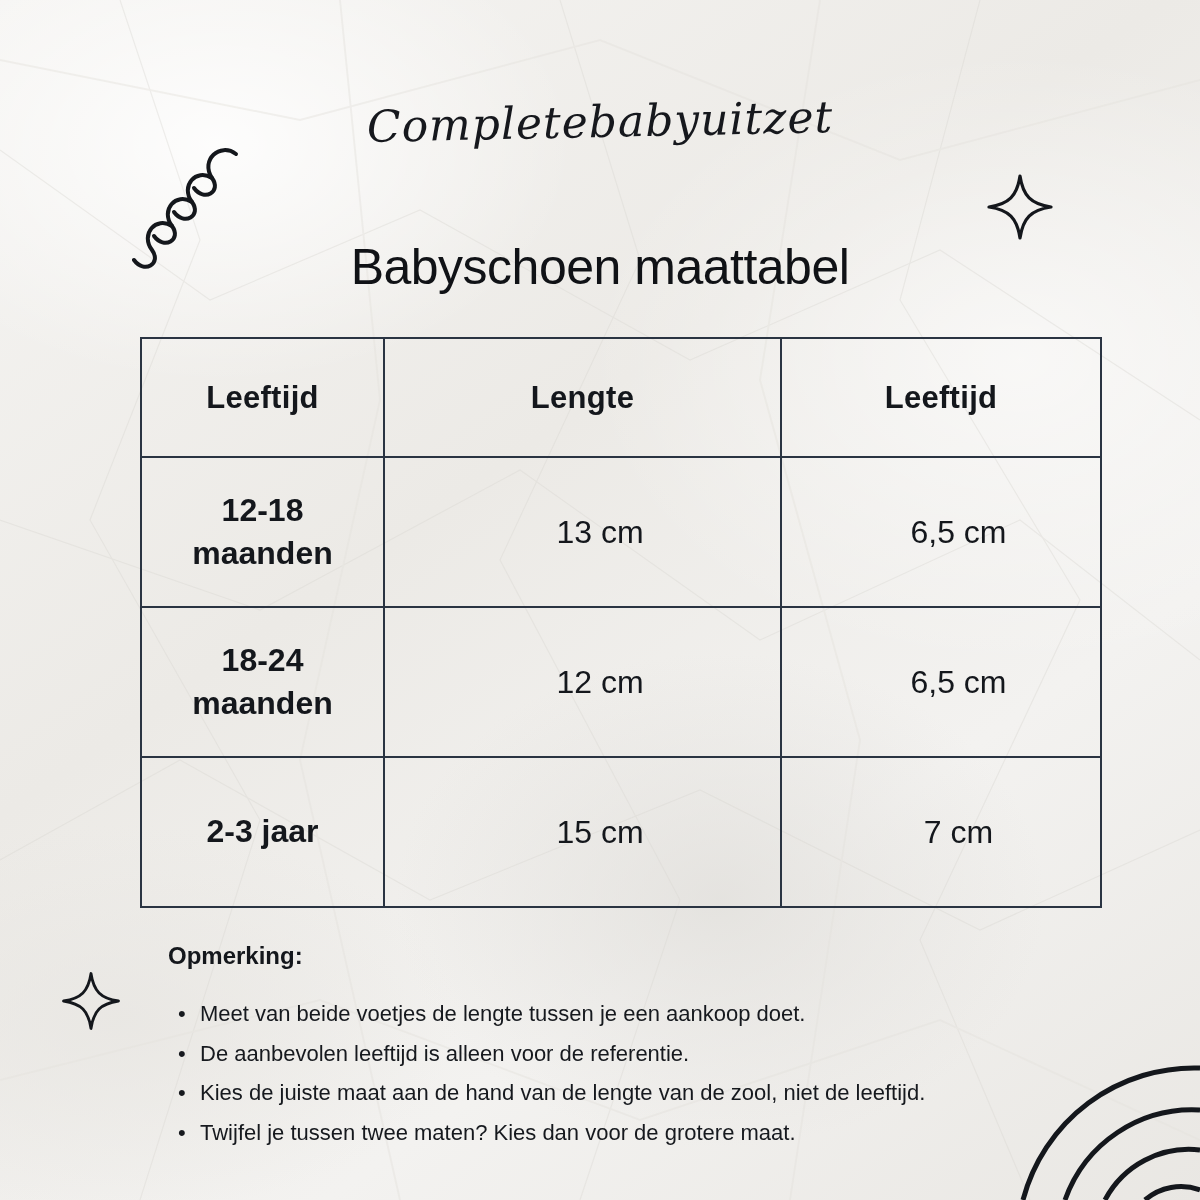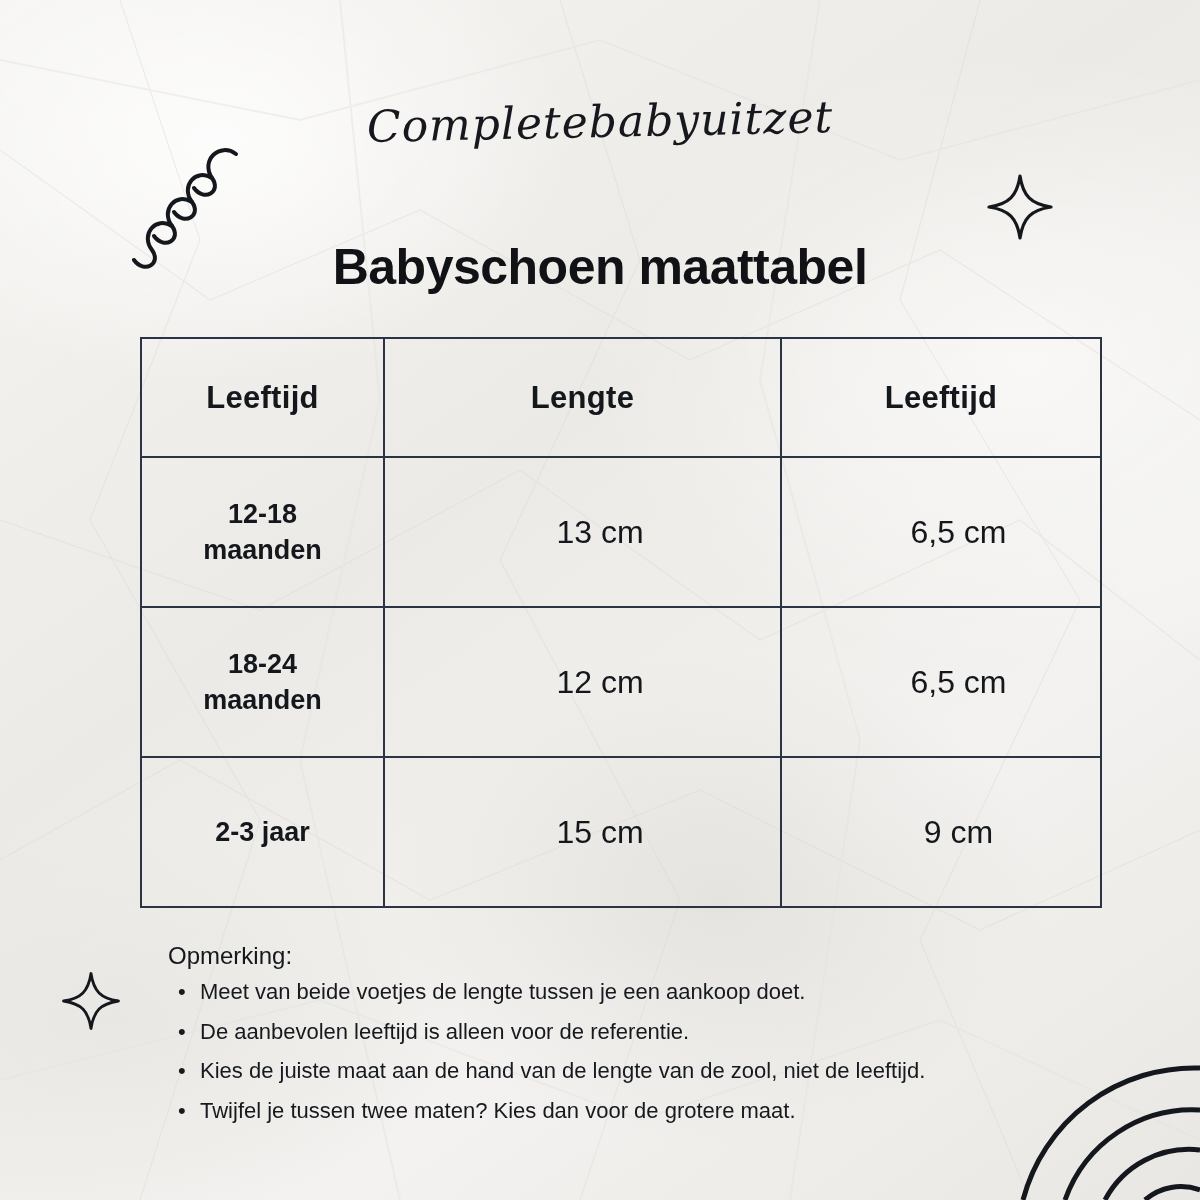--- a/index.html
+++ b/index.html
@@ -49,21 +49,21 @@
     transform: rotate(-1.2deg);
   }
 
   .title {
     position: absolute;
     top: 238px;
     left: 0;
     width: 1200px;
     text-align: center;
     font-size: 50px;
-    font-weight: bold;
+    font-weight: normal;
     letter-spacing: -0.5px;
     color: #101216;
   }
 
   .table-wrap {
     position: absolute;
     left: 140px;
     top: 337px;
     width: 960px;
     border-radius: 13px;
@@ -87,41 +87,41 @@
     letter-spacing: 0.3px;
   }
   table.size-table td {
     height: 146px;
   }
   .col-age { width: 243px; }
   .col-len { width: 397px; }
   .col-wid { width: 320px; }
 
   td.age-cell {
-    font-size: 27px;
+    font-size: 32px;
     font-weight: bold;
     line-height: 1.35;
   }
   td.value-cell {
     font-size: 32px;
     font-weight: 400;
     padding-left: 36px;
   }
 
   .notes {
     position: absolute;
     left: 168px;
     top: 942px;
     width: 900px;
   }
   .notes-title {
     font-size: 24px;
-    font-weight: normal;
+    font-weight: bold;
     color: #14171c;
-    margin-bottom: 4px;
+    margin-bottom: 26px;
   }
   .notes ul {
     list-style: none;
     margin: 0;
     padding: 0;
   }
   .notes li {
     position: relative;
     padding-left: 32px;
     font-size: 22px;
@@ -216,21 +216,21 @@
           <td class="value-cell">6,5 cm</td>
         </tr>
         <tr>
           <td class="age-cell">18-24<br>maanden</td>
           <td class="value-cell">12 cm</td>
           <td class="value-cell">6,5 cm</td>
         </tr>
         <tr>
           <td class="age-cell">2-3 jaar</td>
           <td class="value-cell">15 cm</td>
-          <td class="value-cell">9 cm</td>
+          <td class="value-cell">7 cm</td>
         </tr>
       </tbody>
     </table>
   </div>
 
   <div class="notes">
     <div class="notes-title">Opmerking:</div>
     <ul>
       <li>
         <span class="bullet">•</span>

